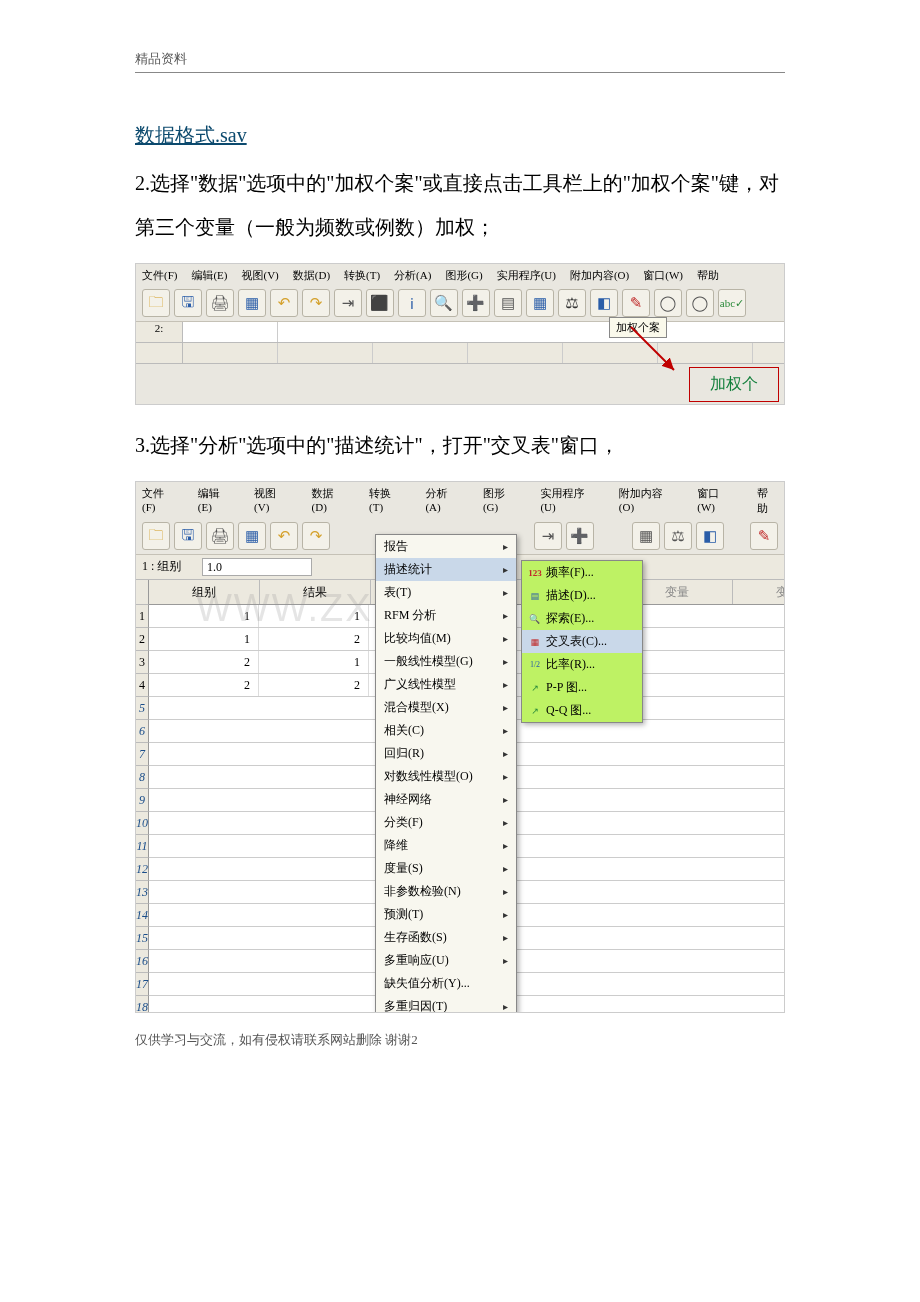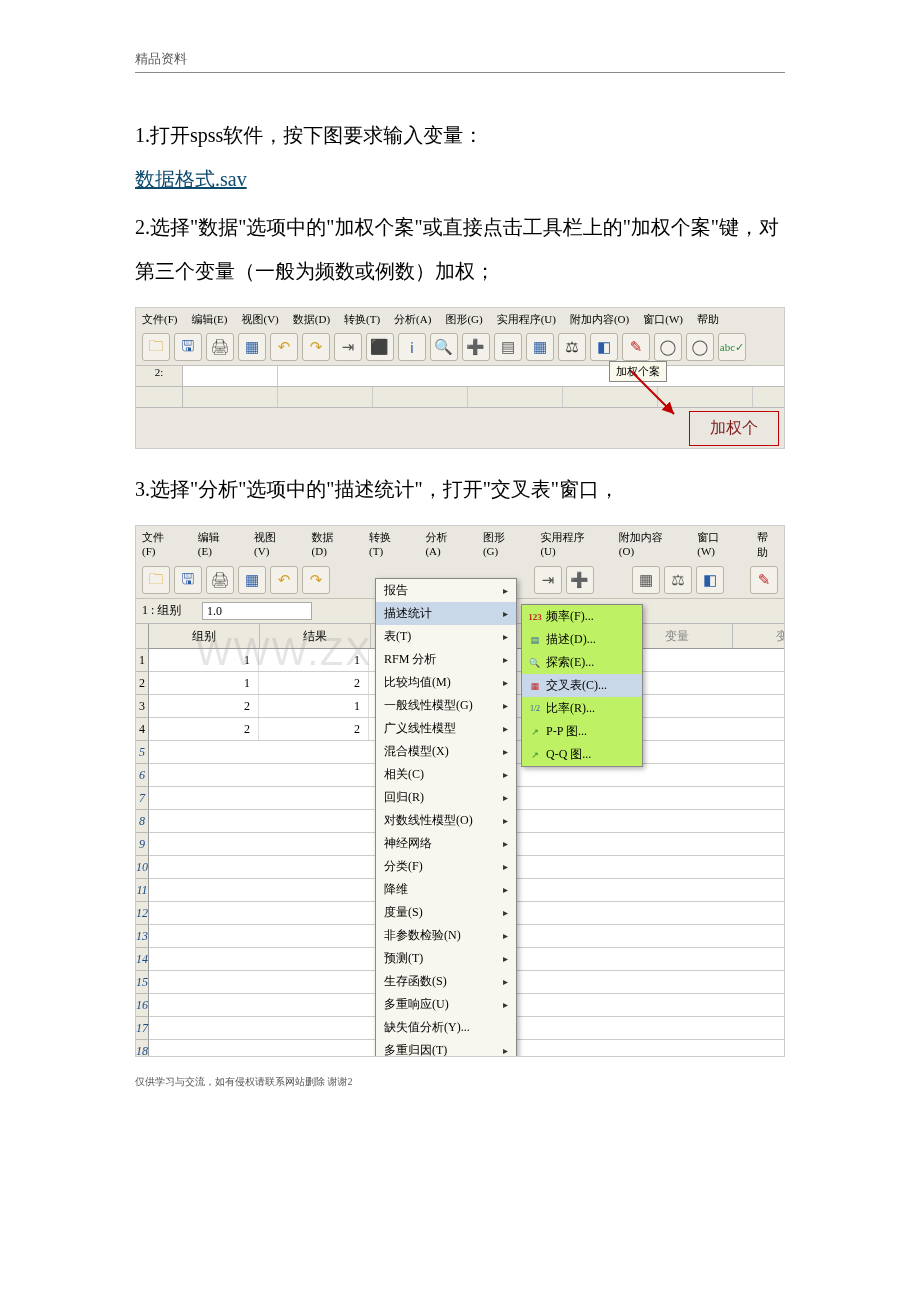--- a/index.html
+++ b/index.html
@@ -91,21 +91,21 @@
   .tooltip-box {
     position: absolute;
     background: #faf9eb;
     border: 1px solid #888;
     font-size: 11px;
     padding: 2px 6px;
   }
   .callout {
     position: absolute;
     border: 1.5px solid #c00000;
-    color: #7f1d1d;
+    color: #15803d;
     font-size: 16px;
     padding: 6px 20px;
   }
   svg.arrow {
     position: absolute;
   }
 
   .shot2 {
     height: 530px;
     position: relative;
@@ -235,32 +235,31 @@
     left: 60px;
     font-size: 38px;
     color: rgba(150,150,150,0.25);
     font-family: Arial, sans-serif;
     letter-spacing: 2px;
     pointer-events: none;
     z-index: 5;
   }
 
   .footer {
-    font-size: 10px;
+    font-size: 13px;
     color: #555;
     border-top: 0;
   }
 </style>
 </head>
 <body>
 
 <div class="page">
   <div class="header">精品资料</div>
 
-  <p class="body-text">1.打开spss软件，按下图要求输入变量：</p>
   <a href="#" class="link">数据格式.sav</a>
   <p class="body-text">2.选择"数据"选项中的"加权个案"或直接点击工具栏上的"加权个案"键，对第三个变量（一般为频数或例数）加权；</p>
 
   
   <div class="screenshot shot1">
     <div class="menubar">
       <span>文件(F)</span>
       <span>编辑(E)</span>
       <span>视图(V)</span>
       <span>数据(D)</span>

